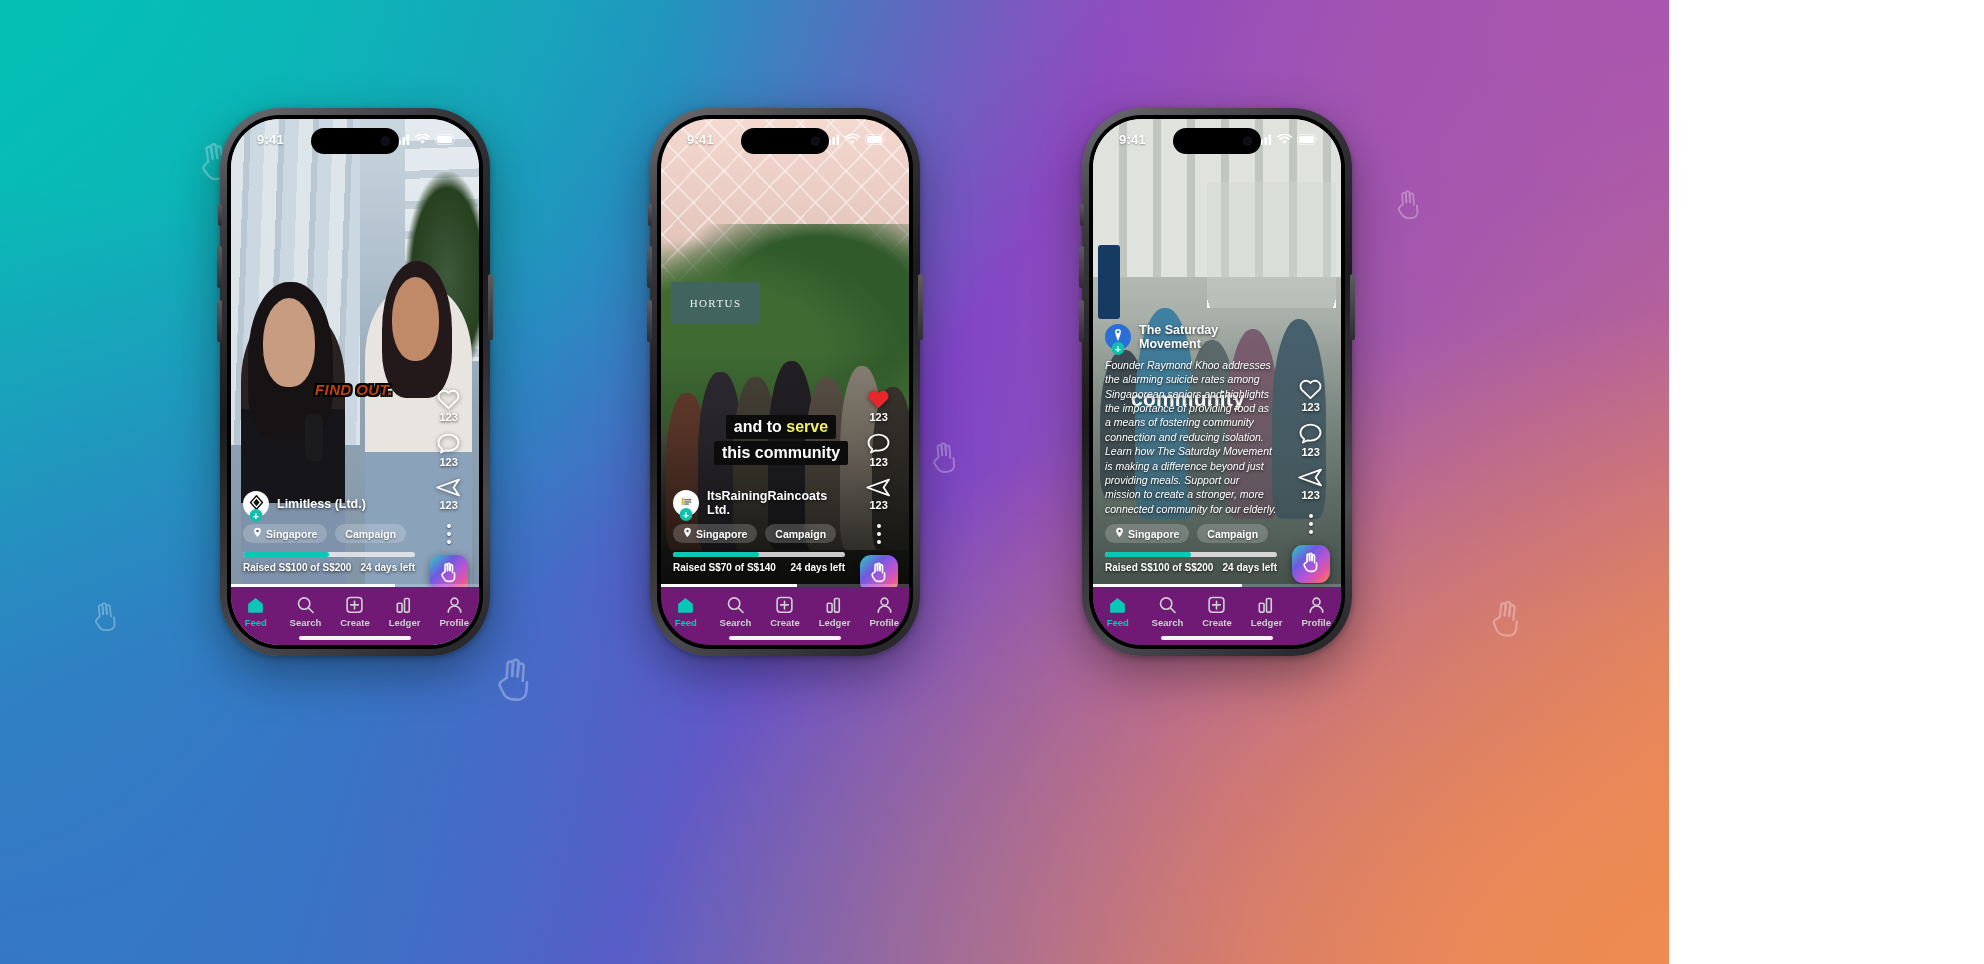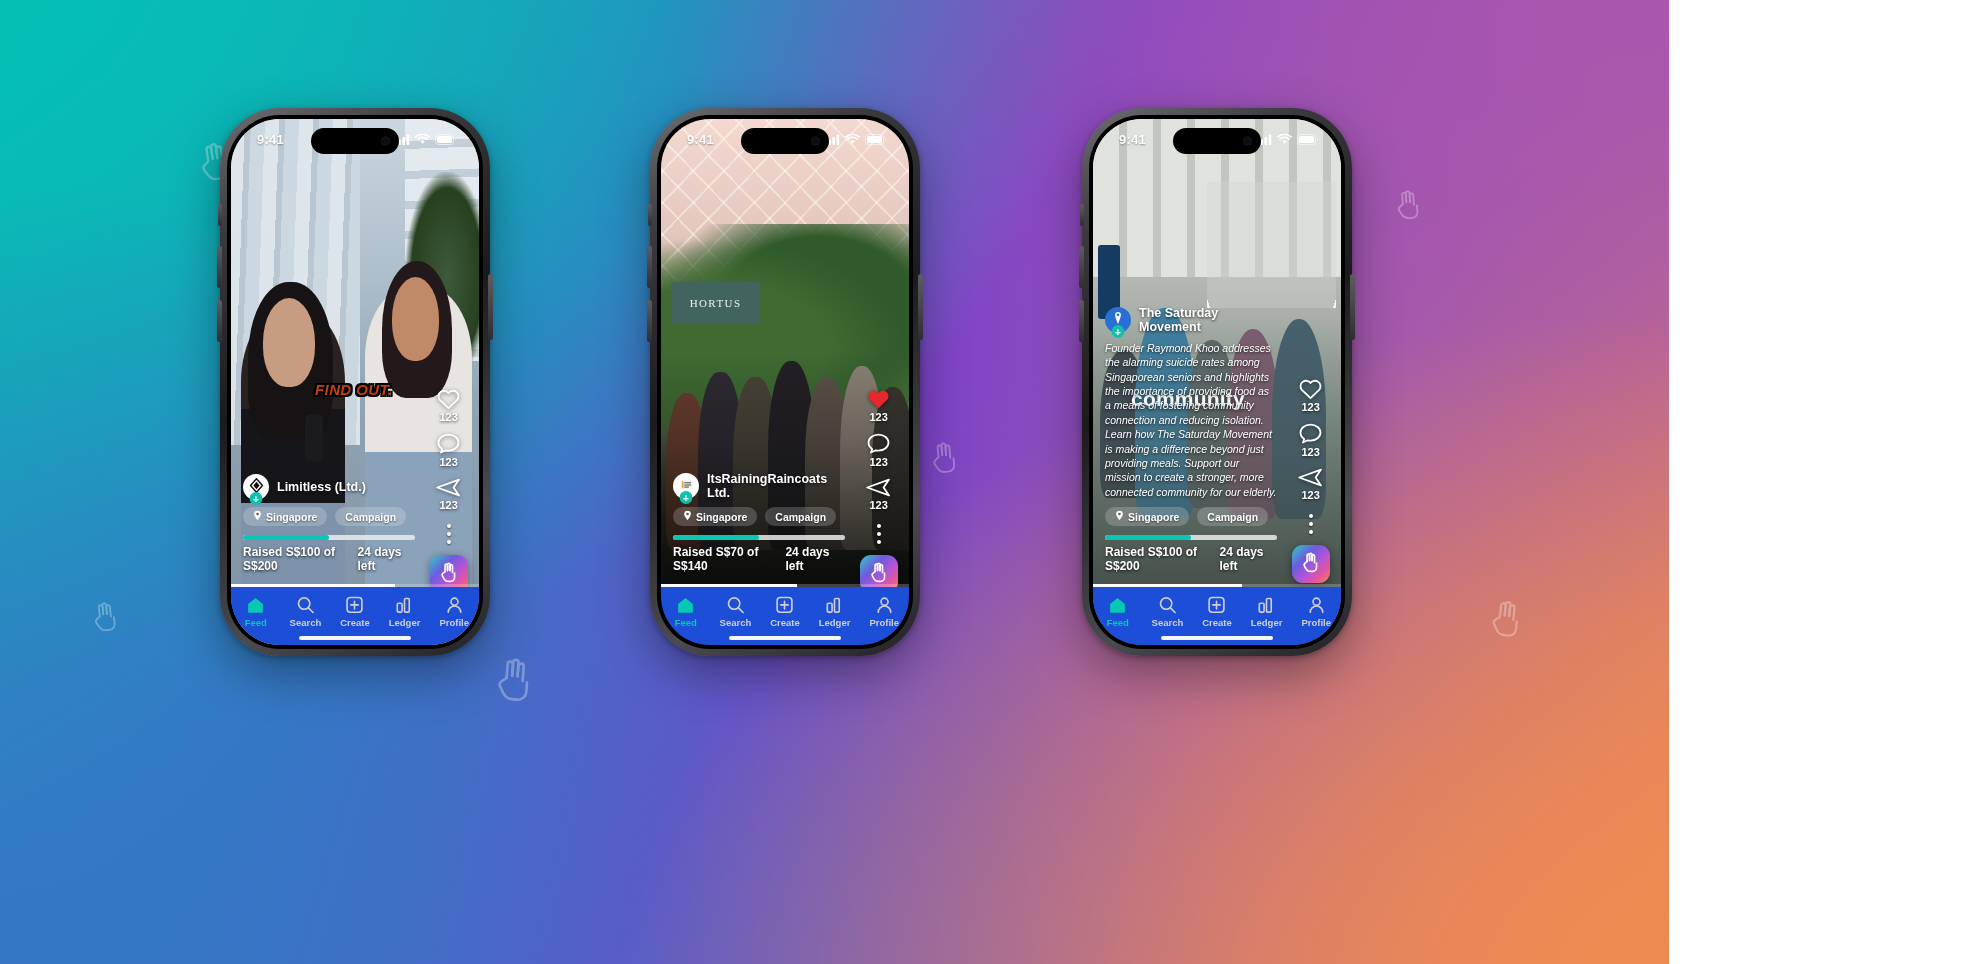--- a/index.html
+++ b/index.html
@@ -193,27 +193,27 @@
           text-shadow:0 1px 3px rgba(0,0,0,.8); }
   .desc .more { font-weight:800; }
   .chips { display:flex; gap:8px; margin-bottom:9px; }
   .chip { display:flex; align-items:center; gap:4px;
           background: rgba(255,255,255,.20); backdrop-filter: blur(3px);
           border-radius:999px; padding:3px 10px; font-size:10.5px; font-weight:600;
           color:#fff; text-shadow:0 1px 2px rgba(0,0,0,.5); }
   .bar { position:relative; height:5px; border-radius:3px; background: rgba(235,235,235,.85);
          overflow:hidden; margin-bottom:5px; }
   .bar > i { position:absolute; left:0; top:0; bottom:0; background:#08c7b4; border-radius:3px; display:block; }
-  .meta { display:flex; justify-content:flex-start; font-size:12px; font-weight:600;
+  .meta { display:flex; justify-content:space-between; font-size:10px; font-weight:600;
           color:#ffffff; text-shadow:0 1px 3px rgba(0,0,0,.8); }
 
   
   .tabbar {
     position:absolute; left:0; right:0; bottom:0; height:58px; z-index:11;
-    background:#1d4ed8; display:flex; align-items:flex-start; justify-content:space-around;
+    background:#701a75; display:flex; align-items:flex-start; justify-content:space-around;
     padding-top:9px;
   }
   .tab { display:flex; flex-direction:column; align-items:center; gap:3px; width:20%; }
   .tab svg { display:block; }
   .tab .tl { font-size:9.5px; font-weight:600; color:#CFCFD2; }
   .tab.active .tl { color:#08C7B4; }
   .homebar { position:absolute; left:50%; transform:translateX(-50%); bottom:5px;
              width:112px; height:4px; border-radius:3px; background:#fff; opacity:.95; z-index:12; }
   .scrollhint { position:absolute; left:0; right:0; bottom:58px; height:3px; z-index:11; background: rgba(255,255,255,.22); }
   .scrollhint > i { display:block; height:100%; background:#fff; }
@@ -531,20 +531,24 @@
                   <rect x="2" y="2" width="15" height="7" rx="1.8" fill="#fff"></rect>
                   <path d="M20 4v3a2 2 0 0 0 0-3z" fill="#fff" fill-opacity=".6"></path>
                 </svg>
             </span>
           </span>
         </div>
         <div class="notch">
             <span class="cam"></span>
           </div>
 
+        <div class="cap-block" style="left:12px; top:296px; font-size:16px; text-align:center; width:216px;">
+          <div><span class="cl"><span>and to </span><span class="hl">serve</span></span></div>
+          <div><span class="cl">this community</span></div>
+        </div>
 
         <div class="rail" style="top:268px;">
           <div class="act">
             <span>
               <svg width="25" height="23" viewBox="0 0 25 23">
                   <path d="M12.5 21.2 3.6 12.6A5.3 5.3 0 0 1 12.5 6a5.3 5.3 0 0 1 8.9 6.6z" fill="#E8262C"></path>
                 </svg>
             </span>
             <span class="cnt">123</span>
           </div>

